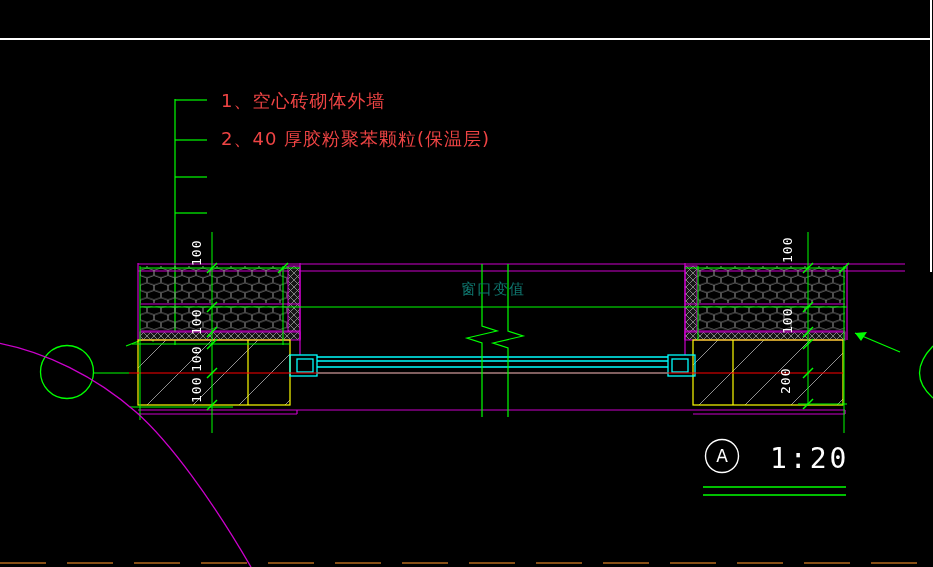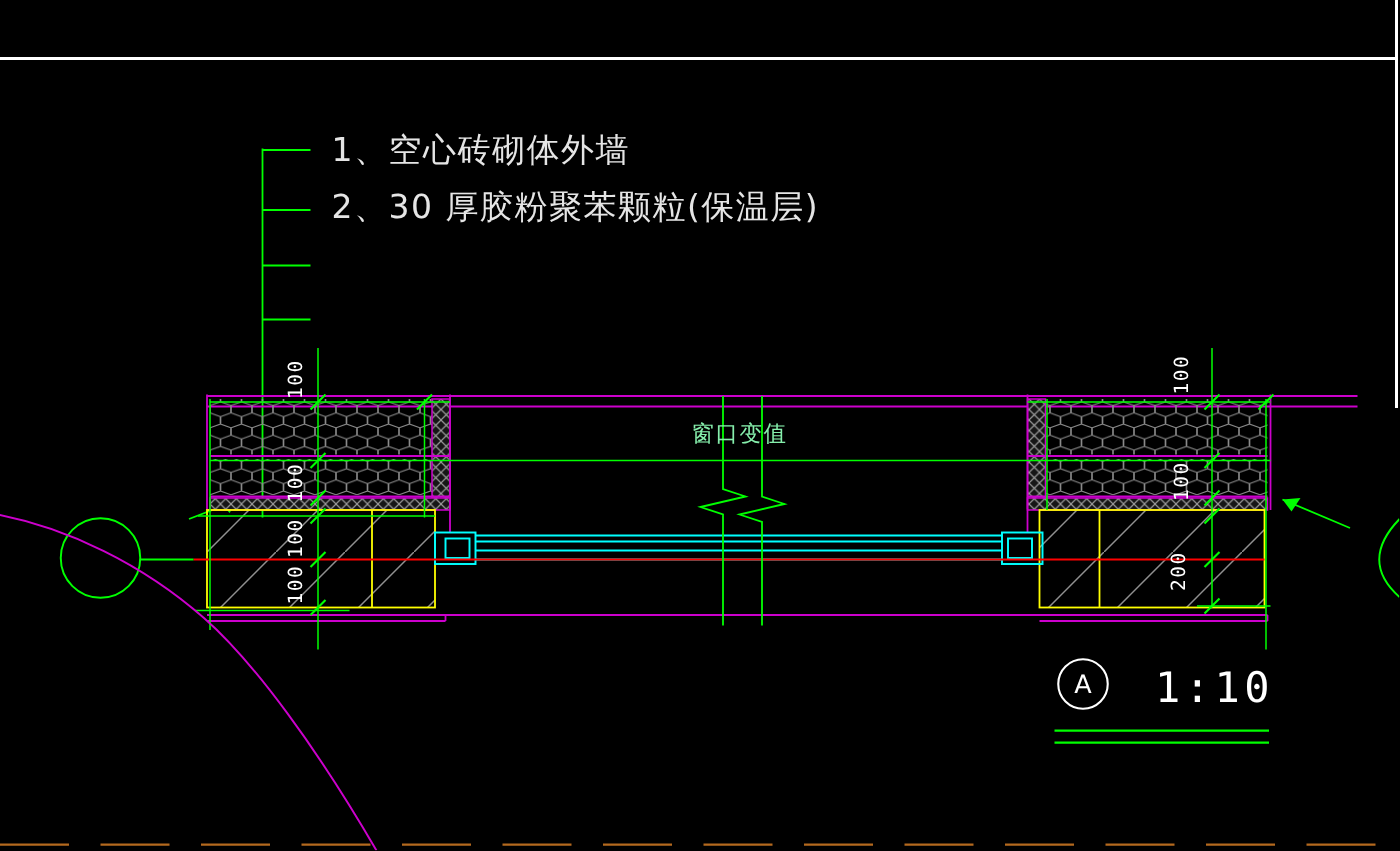--- a/index.html
+++ b/index.html
@@ -1,21 +1,21 @@
 <!DOCTYPE html>
 <html><head>
 <meta charset="utf-8">
 <style>
   html,body{margin:0;padding:0;background:#000;}
   #screen{position:relative;width:933px;height:567px;background:#000;overflow:hidden;
           font-family:"DejaVu Sans",sans-serif;}
   svg{position:absolute;left:0;top:0;}
-  .note{position:absolute;left:221px;color:#e5e5e5;font-size:22px;line-height:20px;
+  .note{position:absolute;left:221px;color:#ef4444;font-size:18px;line-height:20px;
         font-family:"DejaVu Sans",sans-serif;letter-spacing:1px;white-space:nowrap;}
-  .opening-label{position:absolute;left:461px;top:280px;color:#86efac;font-size:15px;
+  .opening-label{position:absolute;left:461px;top:280px;color:#0f766e;font-size:15px;
         letter-spacing:1px;white-space:nowrap;}
   .scale-text{position:absolute;left:770px;top:442px;color:#fff;font-size:28px;
         font-family:"DejaVu Sans Mono",monospace;letter-spacing:3px;}
   .dimtext{font-family:"DejaVu Sans Mono",monospace;font-size:13px;fill:#ffffff;letter-spacing:1px;}
   .bubble-letter{font-family:"DejaVu Sans",sans-serif;font-size:17px;fill:#ffffff;}
 </style>
 </head>
 <body>
 
 <div id="screen">
@@ -164,19 +164,19 @@
 
   <g>
     <circle cx="722" cy="456" r="16.5" fill="none" stroke="#ffffff" stroke-width="1.4"></circle>
     <text class="bubble-letter" x="722" y="462" text-anchor="middle">A</text>
     <line x1="703" y1="487" x2="846" y2="487" stroke="#00ff00" stroke-width="1.5"></line>
     <line x1="703" y1="495" x2="846" y2="495" stroke="#00ff00" stroke-width="1.5"></line>
   </g>
 </svg>
 
 <div class="note" style="top:91px">1、空心砖砌体外墙</div>
-<div class="note" style="top:129px">2、30 厚胶粉聚苯颗粒(保温层)</div>
+<div class="note" style="top:129px">2、40 厚胶粉聚苯颗粒(保温层)</div>
 
 <div class="opening-label">窗口变值</div>
 
-<div class="scale-text">1:10</div>
+<div class="scale-text">1:20</div>
 
 </div>
 
 </body></html>

